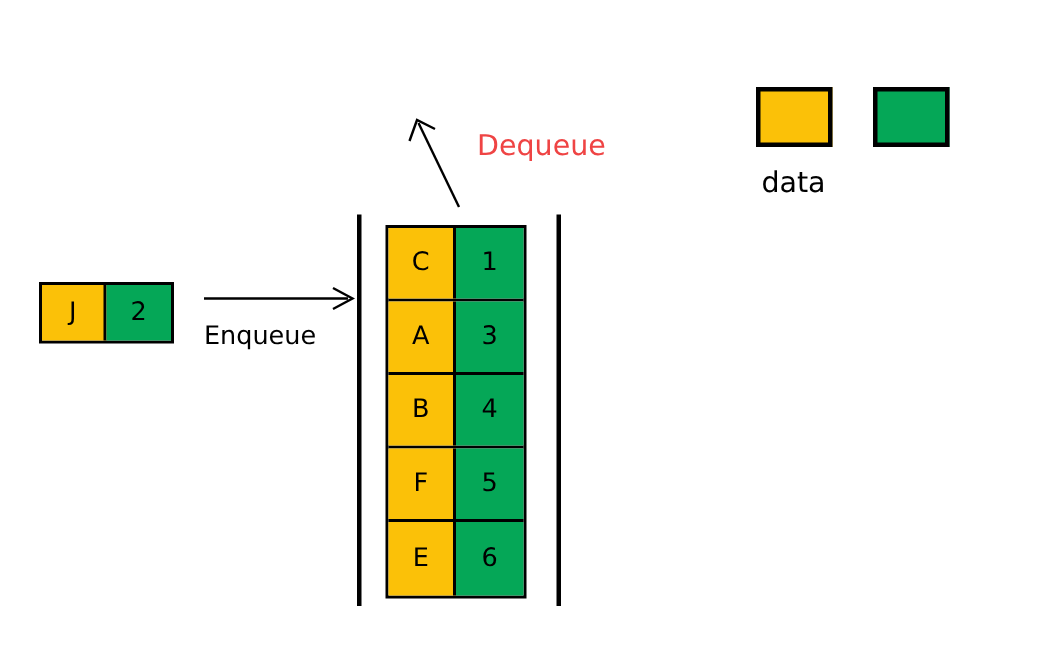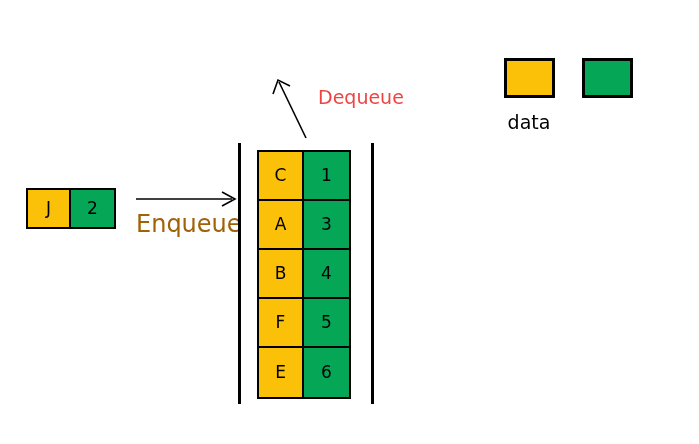--- a/index.html
+++ b/index.html
@@ -55,23 +55,23 @@
     left: 136px;
     top: 186px;
     width: 102px;
     height: 26px;
   }
   #enqueue-label {
     position: absolute;
     left: 136px;
     top: 212px;
     width: 100px;
-    font-size: 24px;
+    font-size: 17px;
     line-height: 25px;
-    color: #a16207;
+    color: #000000;
     white-space: nowrap;
   }
 
   
   #dequeue-arrow {
     position: absolute;
     left: 270px;
     top: 70px;
     width: 46px;
     height: 72px;

